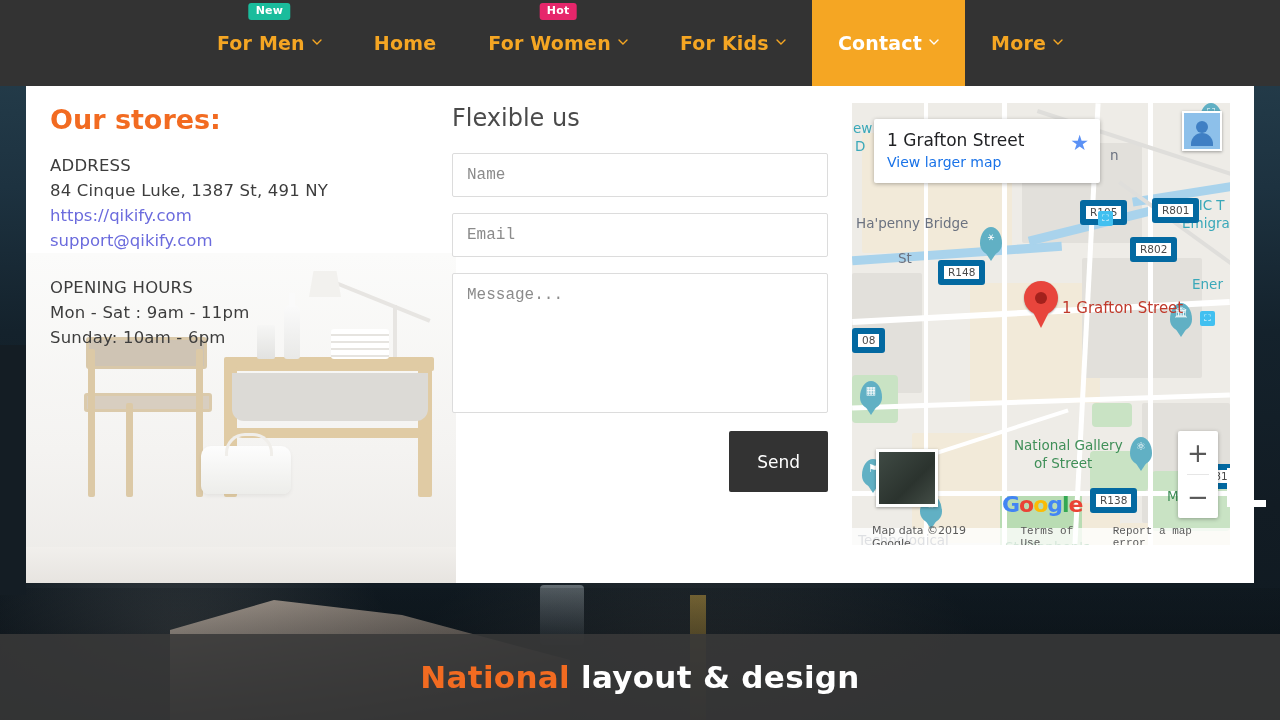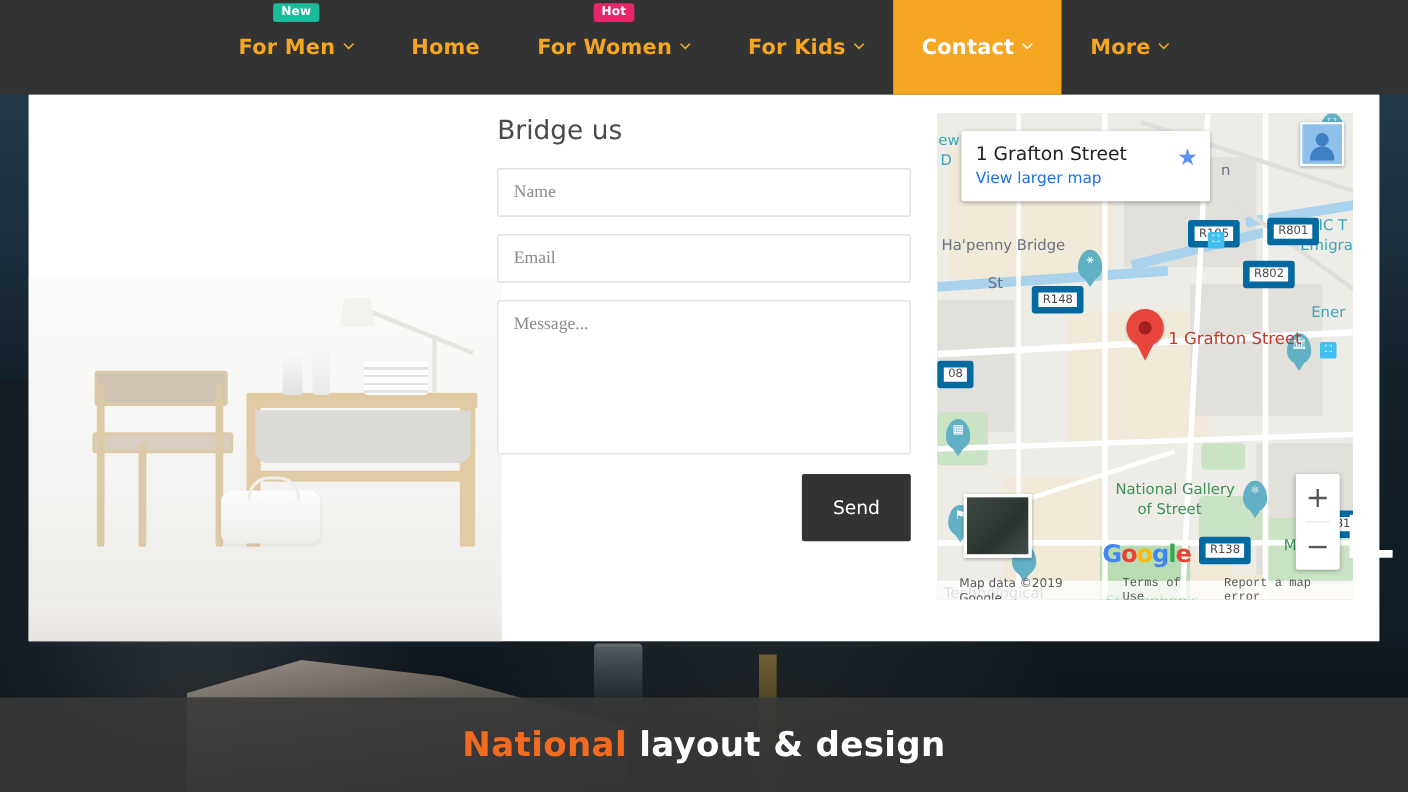--- a/index.html
+++ b/index.html
@@ -92,21 +92,21 @@
   .our-stores{color:#f26b21;font-size:27px;font-weight:700;margin:0 0 18px 0;line-height:1.1;}
   .lbl{color:#3d3d3d;font-size:16.5px;line-height:25px;margin:0;letter-spacing:.2px;}
   .link{color:#6b6bdd;font-size:16.5px;line-height:25px;display:block;text-decoration:none;}
   .spacer{height:22px;}
 
   
   .col-form{position:absolute;left:426px;top:20px;width:376px;z-index:3;}
   .form-title{color:#4a4a4a;font-size:24px;font-weight:400;margin:0 0 22px 0;line-height:1.1;}
   .field{width:100%;box-sizing:border-box;border:1px solid #dcdcdc;background:#fff;
     padding:12px 14px;font-size:16px;color:#14532d;border-radius:2px;outline:none;
-    font-family:Liberation Serif, serif;margin-bottom:16px;display:block;}
+    font-family:Liberation Mono, monospace;margin-bottom:16px;display:block;}
   .field::placeholder{color:#8b8b8b;}
   textarea.field{height:140px;resize:none;padding-top:12px;margin-bottom:18px;}
   .send-btn{display:block;margin-left:auto;margin-right:0;background:#333333;color:#fff;
     border:none;padding:0 28px;height:61px;font-size:17px;cursor:pointer;border-radius:2px;
     font-family:"DejaVu Sans","Liberation Sans",sans-serif;}
 
   
   .map{position:absolute;left:826px;top:18px;width:378px;height:442px;overflow:hidden;
     background:#eceae5;z-index:3;}
   .map-bg{position:absolute;inset:0;
@@ -262,23 +262,34 @@
       <div class="ph-glass"></div>
       <div class="ph-bottle">
           <b></b>
         </div>
       <div class="ph-books"></div>
       <div class="ph-bag">
           <i></i>
         </div>
     </div>
 
+    <div class="col-left">
+      <h2 class="our-stores">Our stores:</h2>
+      <p class="lbl">ADDRESS</p>
+      <p class="lbl">84 Cinque Luke, 1387 St, 491 NY</p>
+      <a class="link" href="#">https://qikify.com</a>
+      <a class="link" href="#">support@qikify.com</a>
+      <div class="spacer"></div>
+      <p class="lbl">OPENING HOURS</p>
+      <p class="lbl">Mon - Sat : 9am - 11pm</p>
+      <p class="lbl">Sunday: 10am - 6pm</p>
+    </div>
 
     <div class="col-form">
-      <h2 class="form-title">Bridge us</h2>
+      <h2 class="form-title">Flexible us</h2>
       <input class="field" type="text" placeholder="Name" style="">
       <input class="field" type="text" placeholder="Email" style="">
       <textarea class="field" placeholder="Message..." style=""></textarea>
       <button class="send-btn">Send</button>
     </div>
 
     <div class="map">
       <div class="map-bg">
 
         <div class="blk beige" style="left:10px;top:30px;width:150px;height:120px;"></div>

